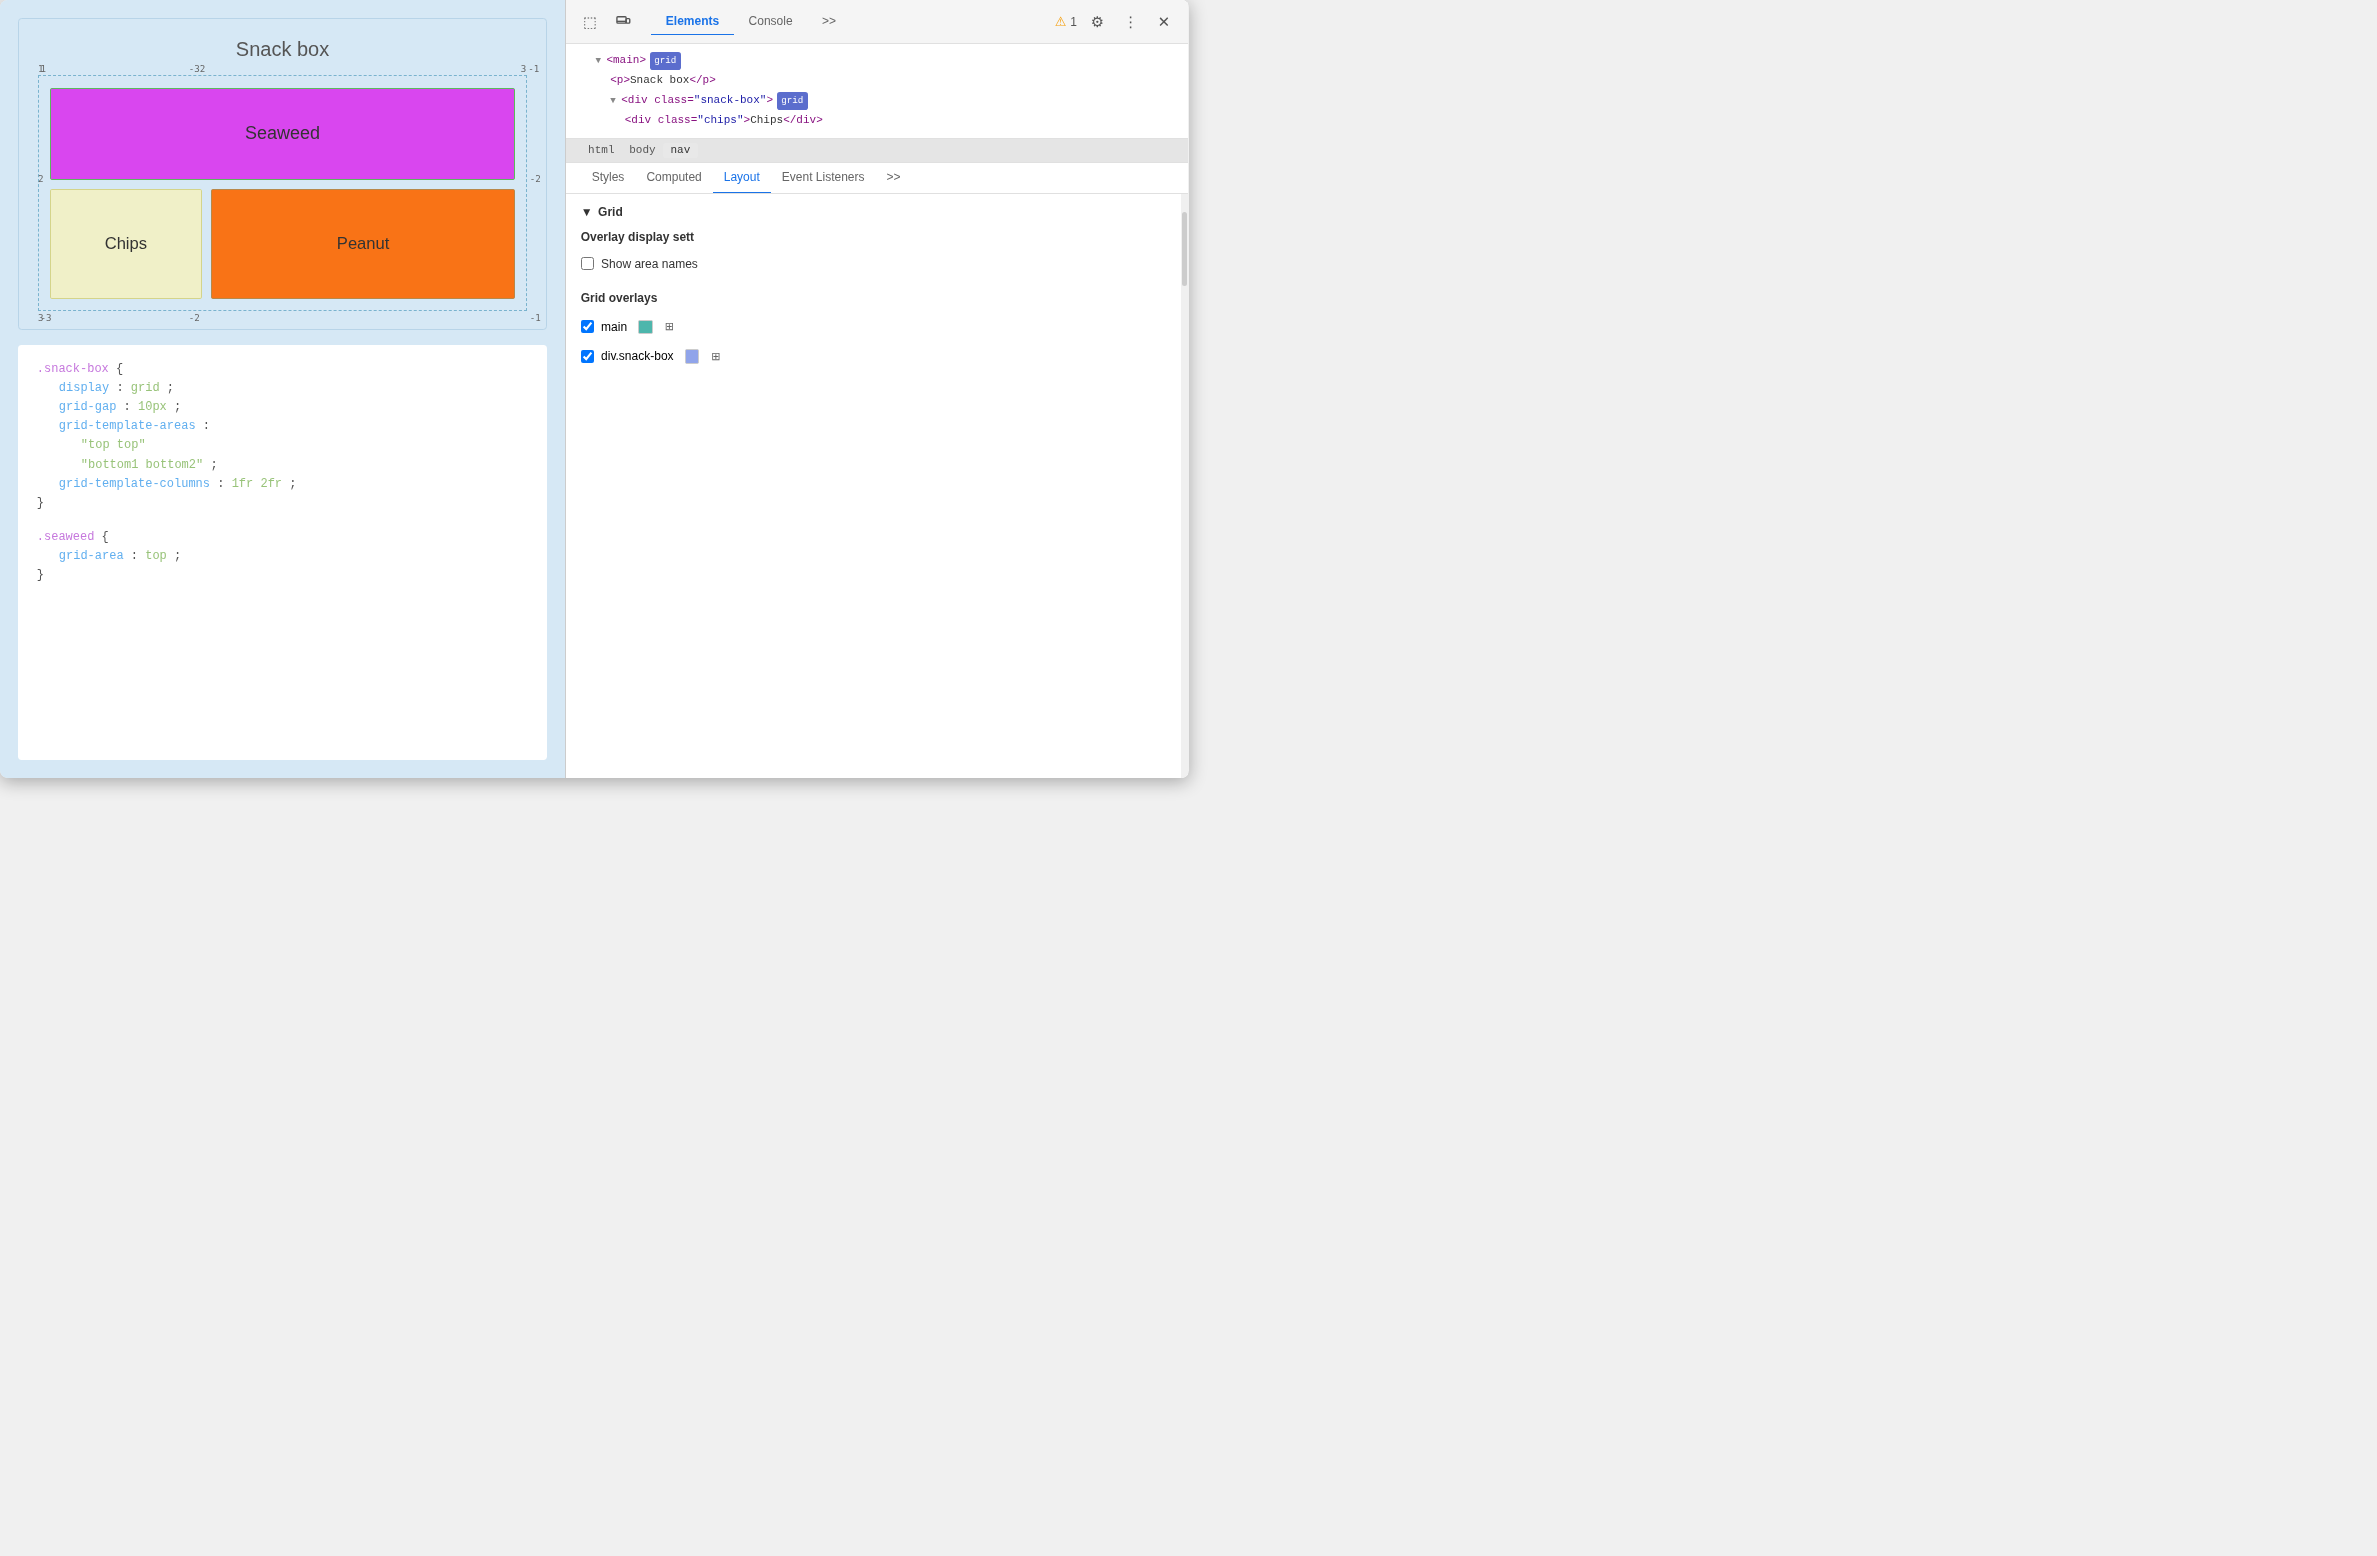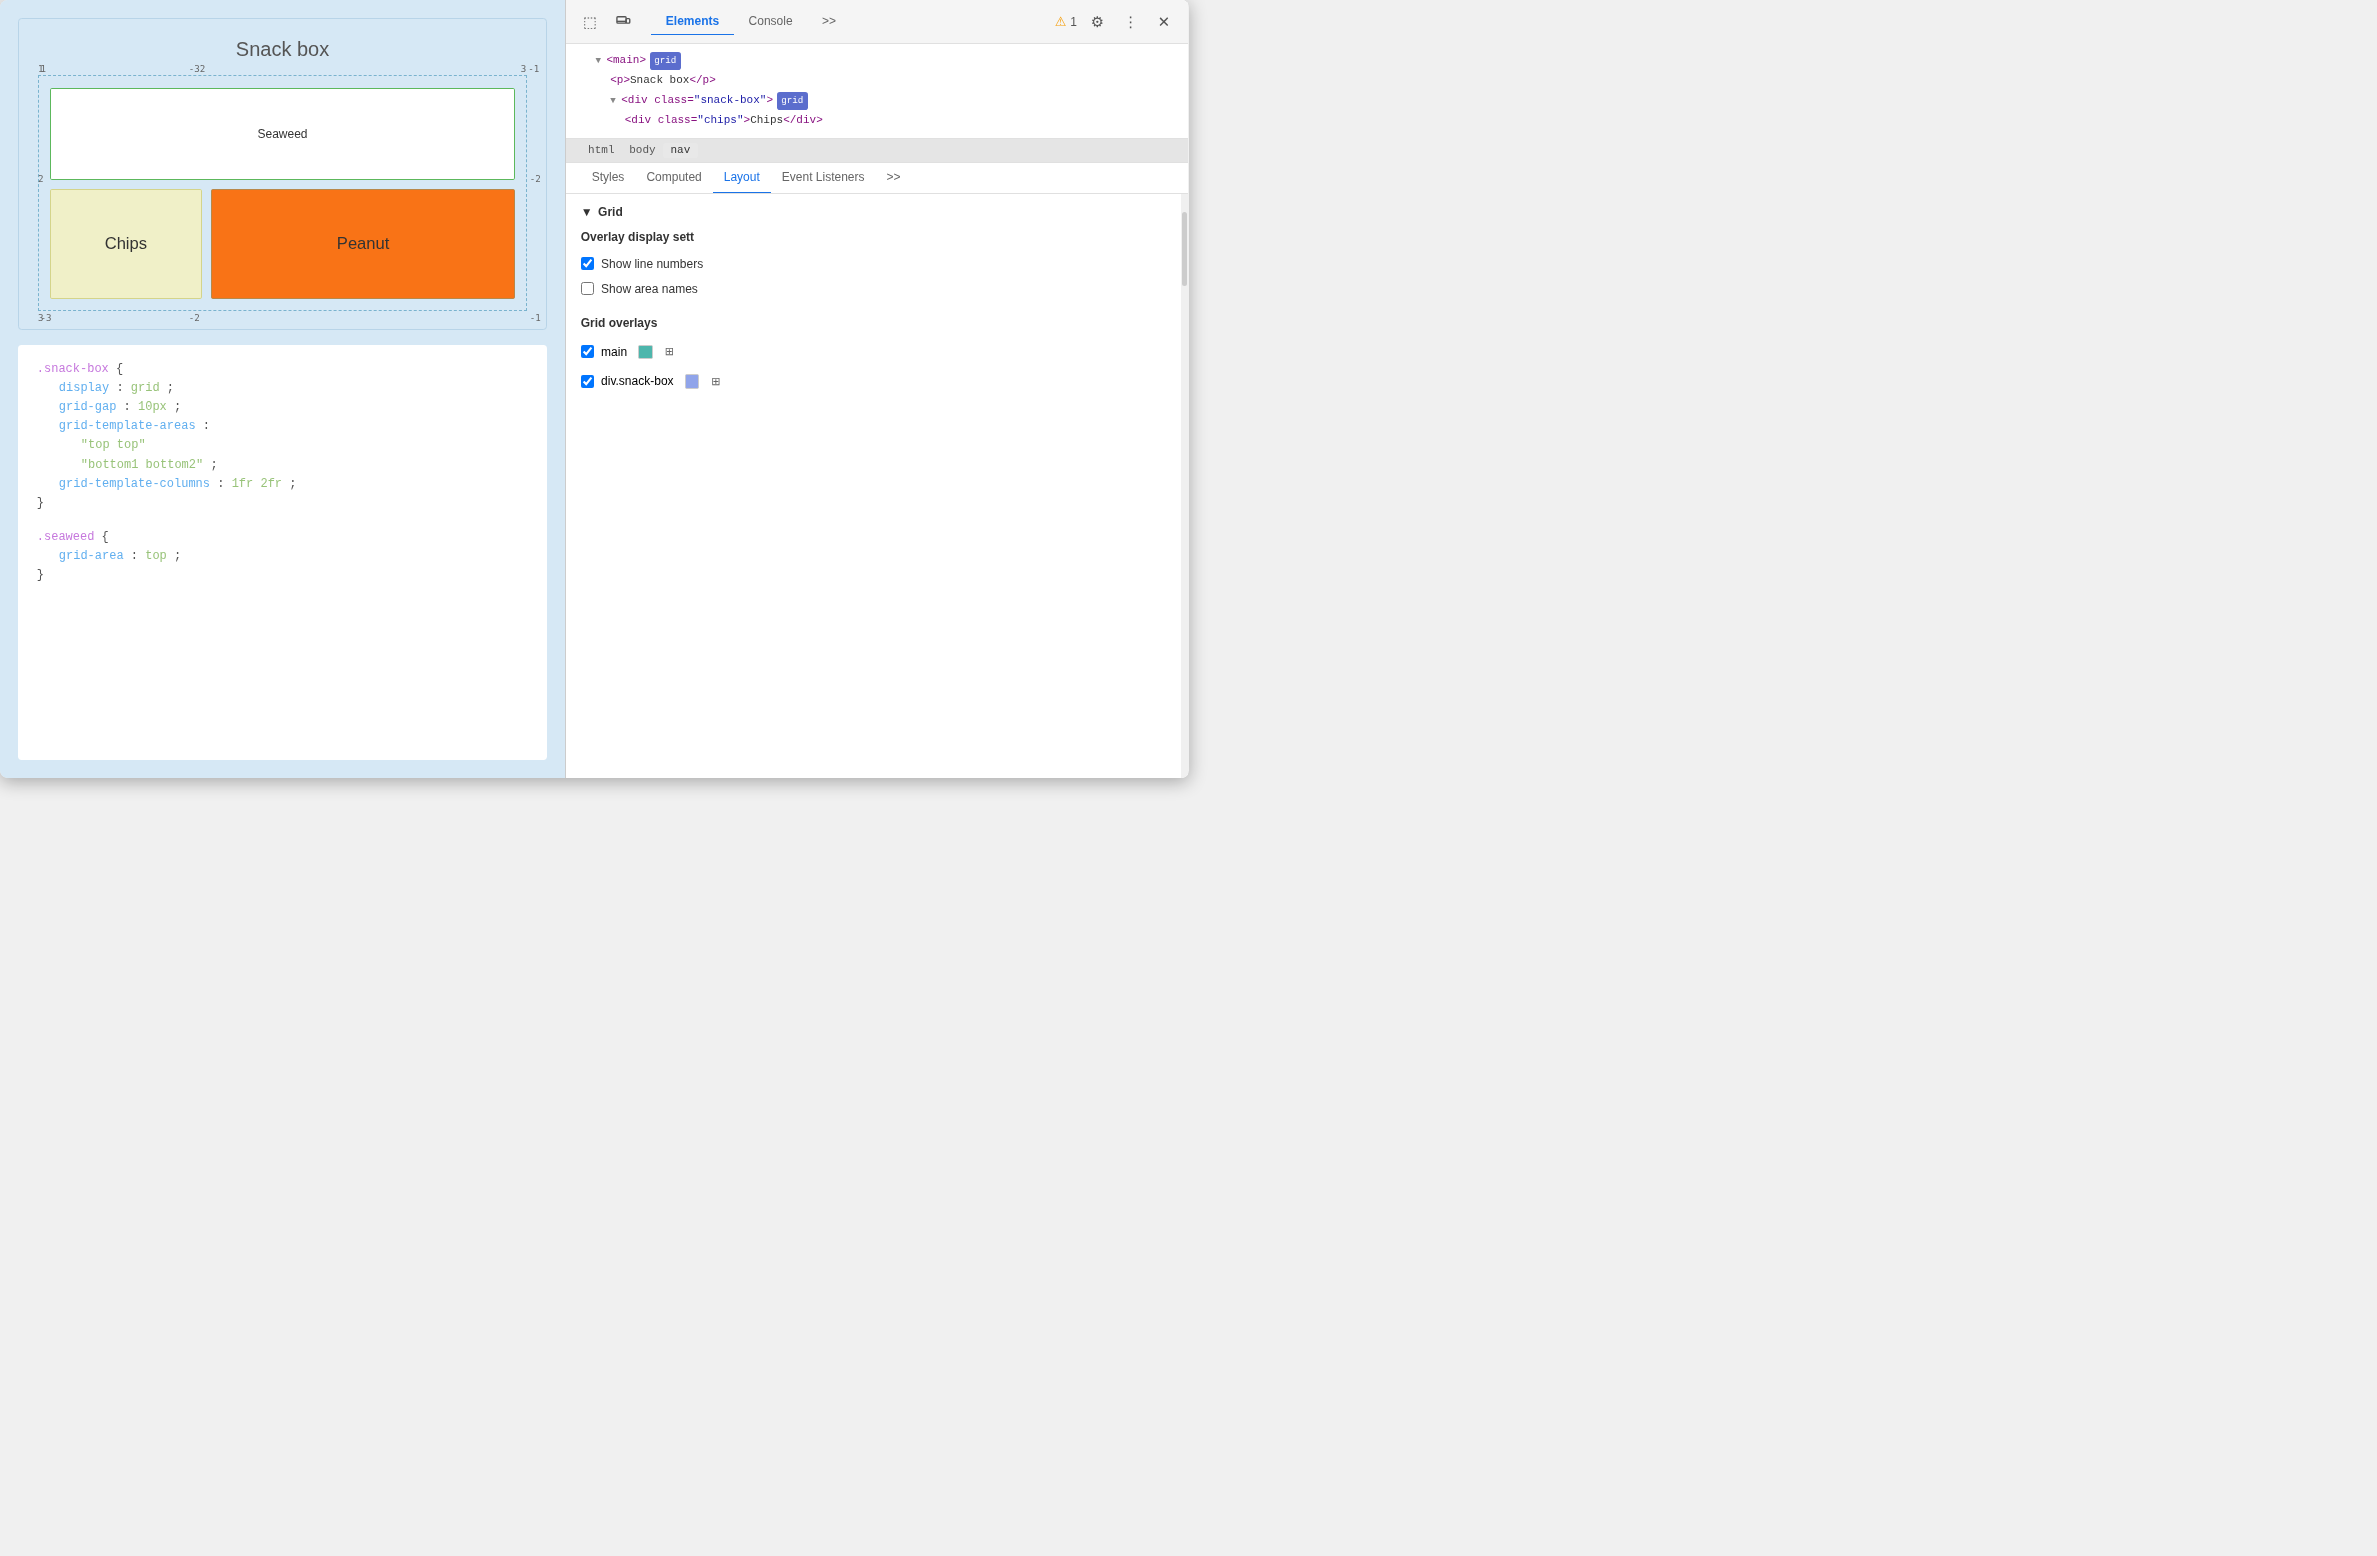--- a/index.html
+++ b/index.html
@@ -45,26 +45,26 @@
     .grid-items {
       display: grid;
       grid-template-areas: "top top" "bottom1 bottom2";
       grid-template-columns: 1fr 2fr;
       grid-gap: 9.2px;
       padding: 3.7px;
     }
 
     .grid-item-seaweed {
       grid-area: top;
-      background: #ffffff;
+      background: #d946ef;
       border: 0.9px solid #5cb85c;
       display: flex;
       align-items: center;
       justify-content: center;
-      font-size: 12px;
+      font-size: 18px;
       color: #333;
       height: 92px;
       border-radius: 1.8px;
     }
 
     .grid-item-chips {
       grid-area: bottom1;
       background: #f0f0c8;
       border: 0.9px solid #d4d48a;
       display: flex;
@@ -632,24 +632,20 @@
       <div class="section-header">
         <span>▼</span>
         <span>Grid</span>
       </div>
 
       <div class="overlay-section">
         <div class="overlay-title">
           <span>Overlay display sett</span>
         </div>
 
-        <div class="checkbox-row">
-          <input type="checkbox" checked="" style="">
-          <label>Show line numbers</label>
-        </div>
 
 
         <div class="checkbox-row">
           <input type="checkbox" style="">
           <label>Show area names</label>
         </div>
 
       </div>
 
       <div class="grid-overlays-section">

